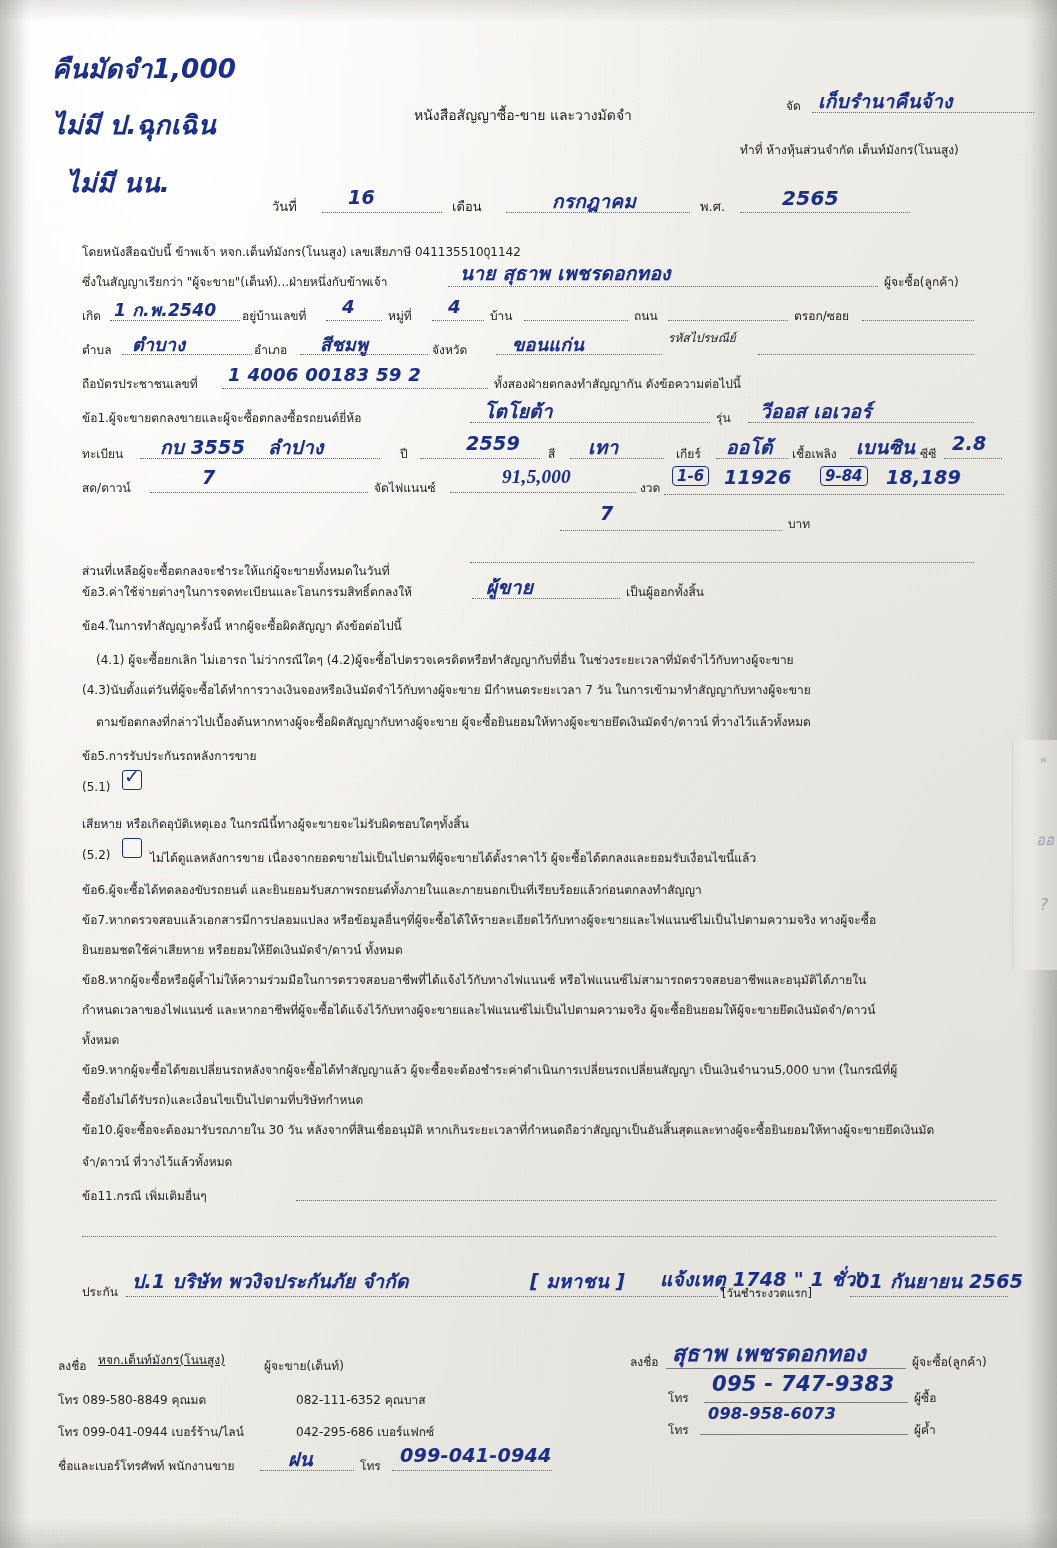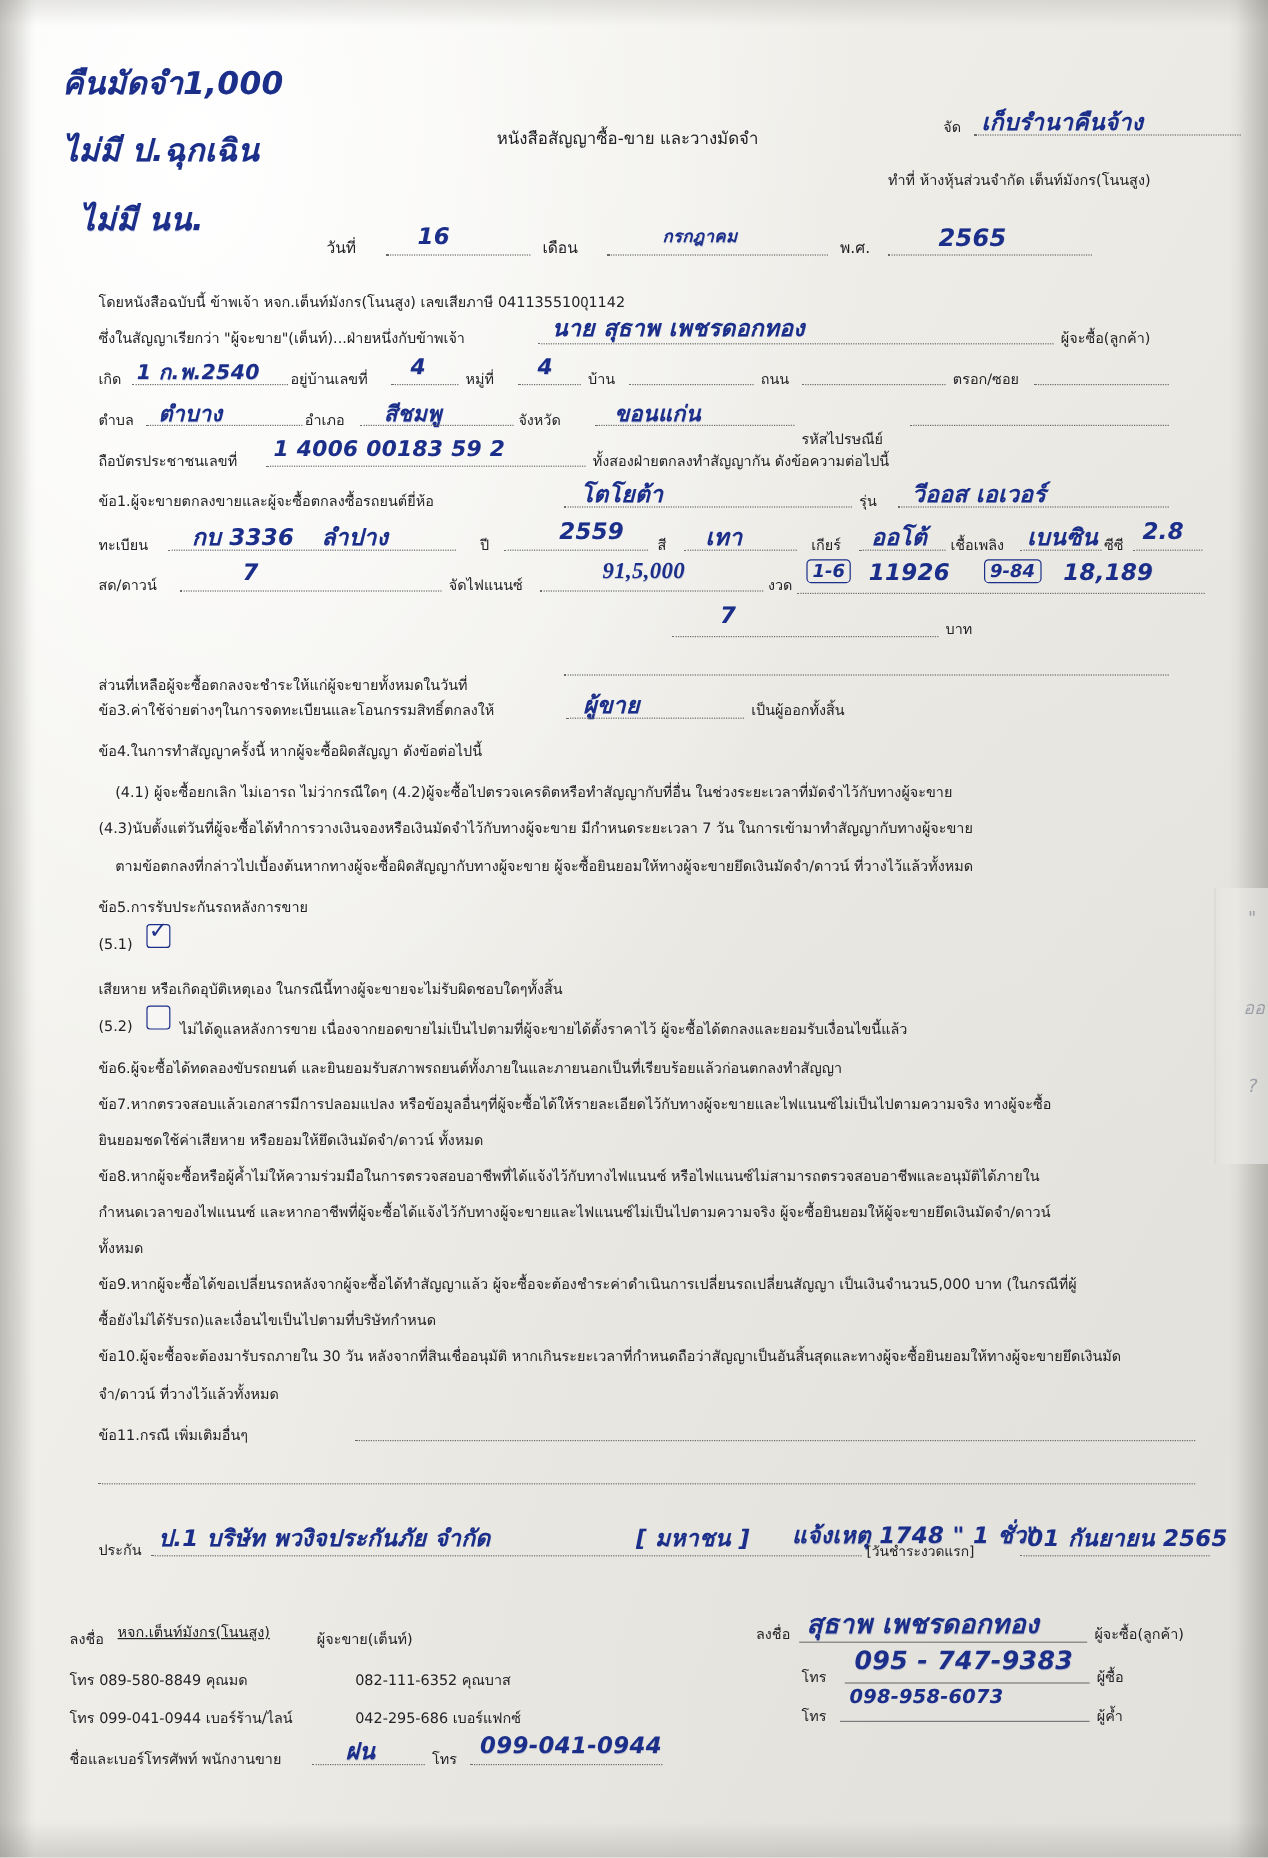--- a/index.html
+++ b/index.html
@@ -89,21 +89,21 @@
     <div class="t print small" style="left:786px;top:96px;">จัด</div>
     <div class="t hw" style="left:818px;top:86px;font-size:19px;">เก็บรำนาคืนจ้าง</div>
     <div class="ln" style="left:812px;top:112px;width:222px;"></div>
 
     <div class="t print small" style="left:740px;top:140px;">ทำที่ ห้างหุ้นส่วนจำกัด เต็นท์มังกร(โนนสูง)</div>
 
     <div class="t print" style="left:272px;top:196px;">วันที่</div>
     <div class="t hw" style="left:348px;top:186px;font-size:19px;">16</div>
     <div class="ln" style="left:322px;top:212px;width:120px;"></div>
     <div class="t print" style="left:452px;top:196px;">เดือน</div>
-    <div class="t hw" style="left:552px;top:186px;font-size:14px;">กรกฎาคม</div>
+    <div class="t hw" style="left:552px;top:186px;font-size:19px;">กรกฎาคม</div>
     <div class="ln" style="left:506px;top:212px;width:184px;"></div>
     <div class="t print" style="left:700px;top:196px;">พ.ศ.</div>
     <div class="t hw" style="left:782px;top:186px;font-size:20px;">2565</div>
     <div class="ln" style="left:740px;top:212px;width:170px;"></div>
 
     <div class="t print small" style="left:82px;top:242px;">โดยหนังสือฉบับนี้ ข้าพเจ้า หจก.เต็นท์มังกร(โนนสูง) เลขเสียภาษี 0411355100ุ1142</div>
 
     <div class="t print small" style="left:82px;top:272px;">ซึ่งในสัญญาเรียกว่า "ผู้จะขาย"(เต็นท์)...ฝ่ายหนึ่งกับข้าพเจ้า</div>
     <div class="t hw" style="left:460px;top:258px;font-size:19px;">นาย  สุธาพ   เพชรดอกทอง</div>
     <div class="ln" style="left:448px;top:286px;width:430px;"></div>
@@ -127,37 +127,37 @@
 
     <div class="t print small" style="left:82px;top:340px;">ตำบล</div>
     <div class="t hw" style="left:132px;top:330px;font-size:18px;">ตำบาง</div>
     <div class="ln" style="left:122px;top:354px;width:130px;"></div>
     <div class="t print small" style="left:254px;top:340px;">อำเภอ</div>
     <div class="t hw" style="left:320px;top:330px;font-size:18px;">สีชมพู</div>
     <div class="ln" style="left:300px;top:354px;width:128px;"></div>
     <div class="t print small" style="left:432px;top:340px;">จังหวัด</div>
     <div class="t hw" style="left:512px;top:330px;font-size:18px;">ขอนแก่น</div>
     <div class="ln" style="left:496px;top:354px;width:166px;"></div>
-    <div class="t print small" style="left:668px;top:356px;">รหัสไปรษณีย์</div>
+    <div class="t print small" style="left:668px;top:328px;font-style:italic;">รหัสไปรษณีย์</div>
     <div class="ln" style="left:758px;top:354px;width:216px;"></div>
 
     <div class="t print small" style="left:82px;top:374px;">ถือบัตรประชาชนเลขที่</div>
     <div class="t hw" style="left:228px;top:364px;font-size:18px;">1 4006 00183  59 2</div>
     <div class="ln" style="left:222px;top:388px;width:266px;"></div>
     <div class="t print small" style="left:494px;top:374px;">ทั้งสองฝ่ายตกลงทำสัญญากัน ดังข้อความต่อไปนี้</div>
 
     <div class="t print small" style="left:82px;top:408px;">ข้อ1.ผู้จะขายตกลงขายและผู้จะซื้อตกลงซื้อรถยนต์ยี่ห้อ</div>
     <div class="t hw" style="left:484px;top:396px;font-size:19px;">โตโยต้า</div>
     <div class="ln" style="left:470px;top:422px;width:240px;"></div>
     <div class="t print small" style="left:716px;top:408px;">รุ่น</div>
     <div class="t hw" style="left:760px;top:396px;font-size:19px;">วีออส เอเวอร์</div>
     <div class="ln" style="left:748px;top:422px;width:226px;"></div>
 
     <div class="t print small" style="left:82px;top:444px;">ทะเบียน</div>
-    <div class="t hw" style="left:160px;top:432px;font-size:19px;">กบ 3336</div>
+    <div class="t hw" style="left:160px;top:432px;font-size:19px;">กบ 3555</div>
     <div class="t hw" style="left:268px;top:432px;font-size:19px;">ลำปาง</div>
     <div class="ln" style="left:140px;top:458px;width:240px;"></div>
     <div class="t print small" style="left:400px;top:444px;">ปี</div>
     <div class="t hw" style="left:466px;top:432px;font-size:19px;">2559</div>
     <div class="ln" style="left:420px;top:458px;width:120px;"></div>
     <div class="t print small" style="left:548px;top:444px;">สี</div>
     <div class="t hw" style="left:588px;top:432px;font-size:19px;">เทา</div>
     <div class="ln" style="left:570px;top:458px;width:94px;"></div>
     <div class="t print small" style="left:676px;top:444px;">เกียร์</div>
     <div class="t hw" style="left:726px;top:432px;font-size:19px;">ออโต้</div>

